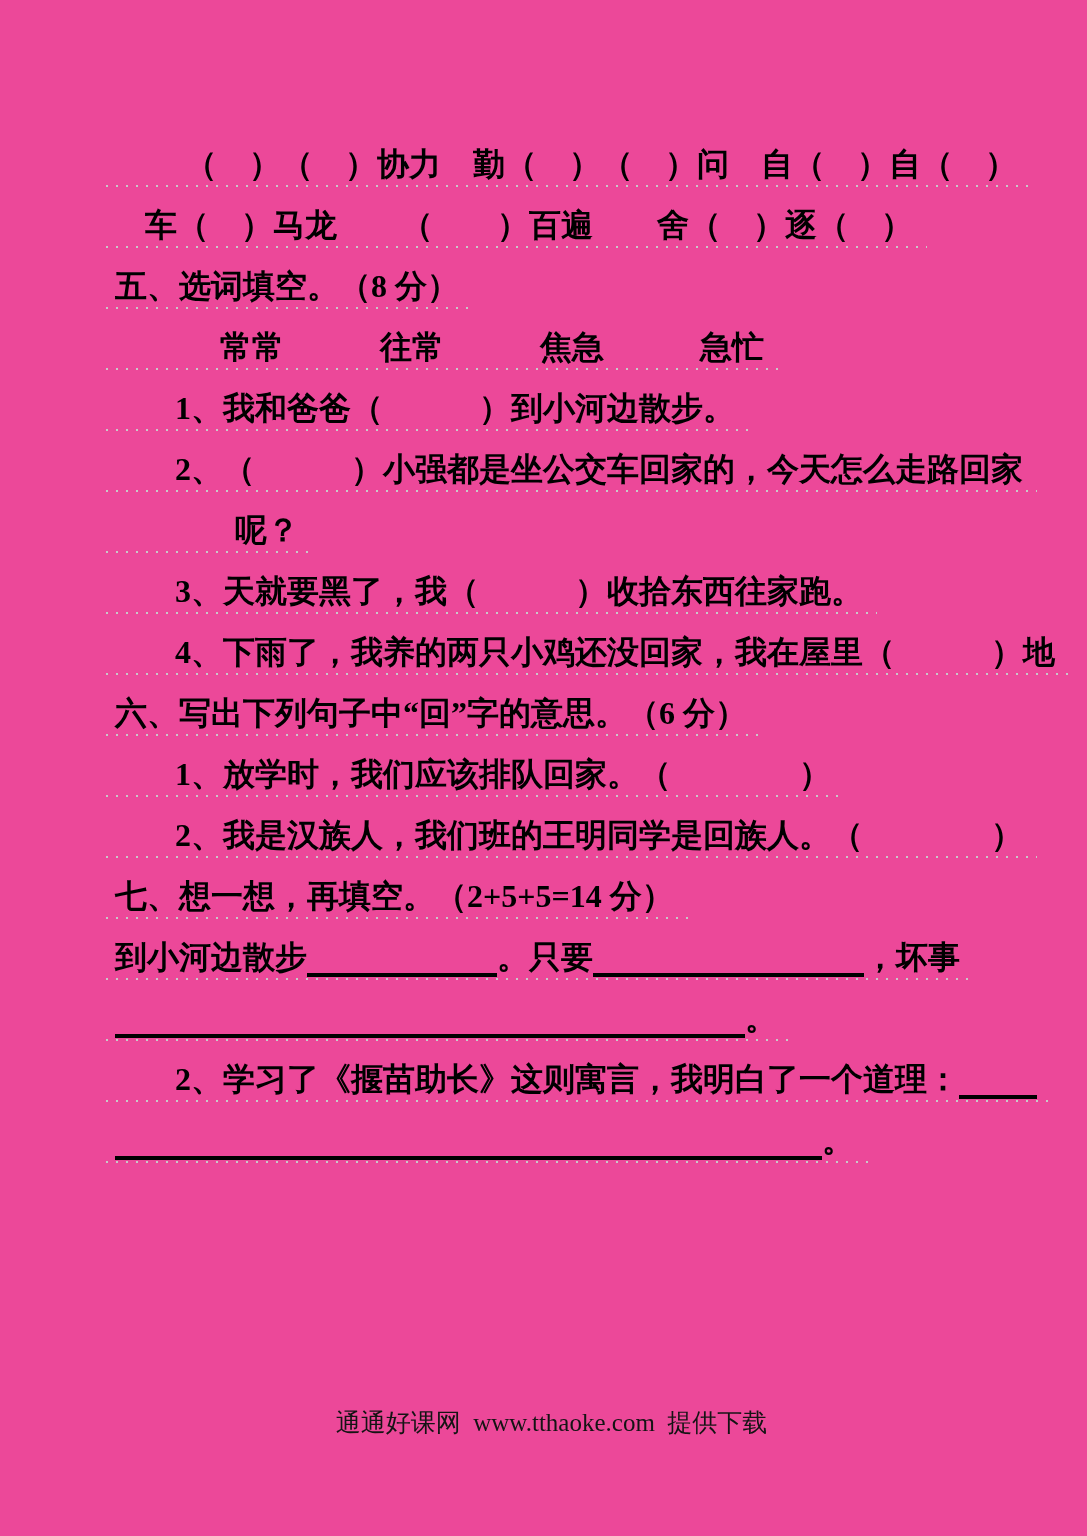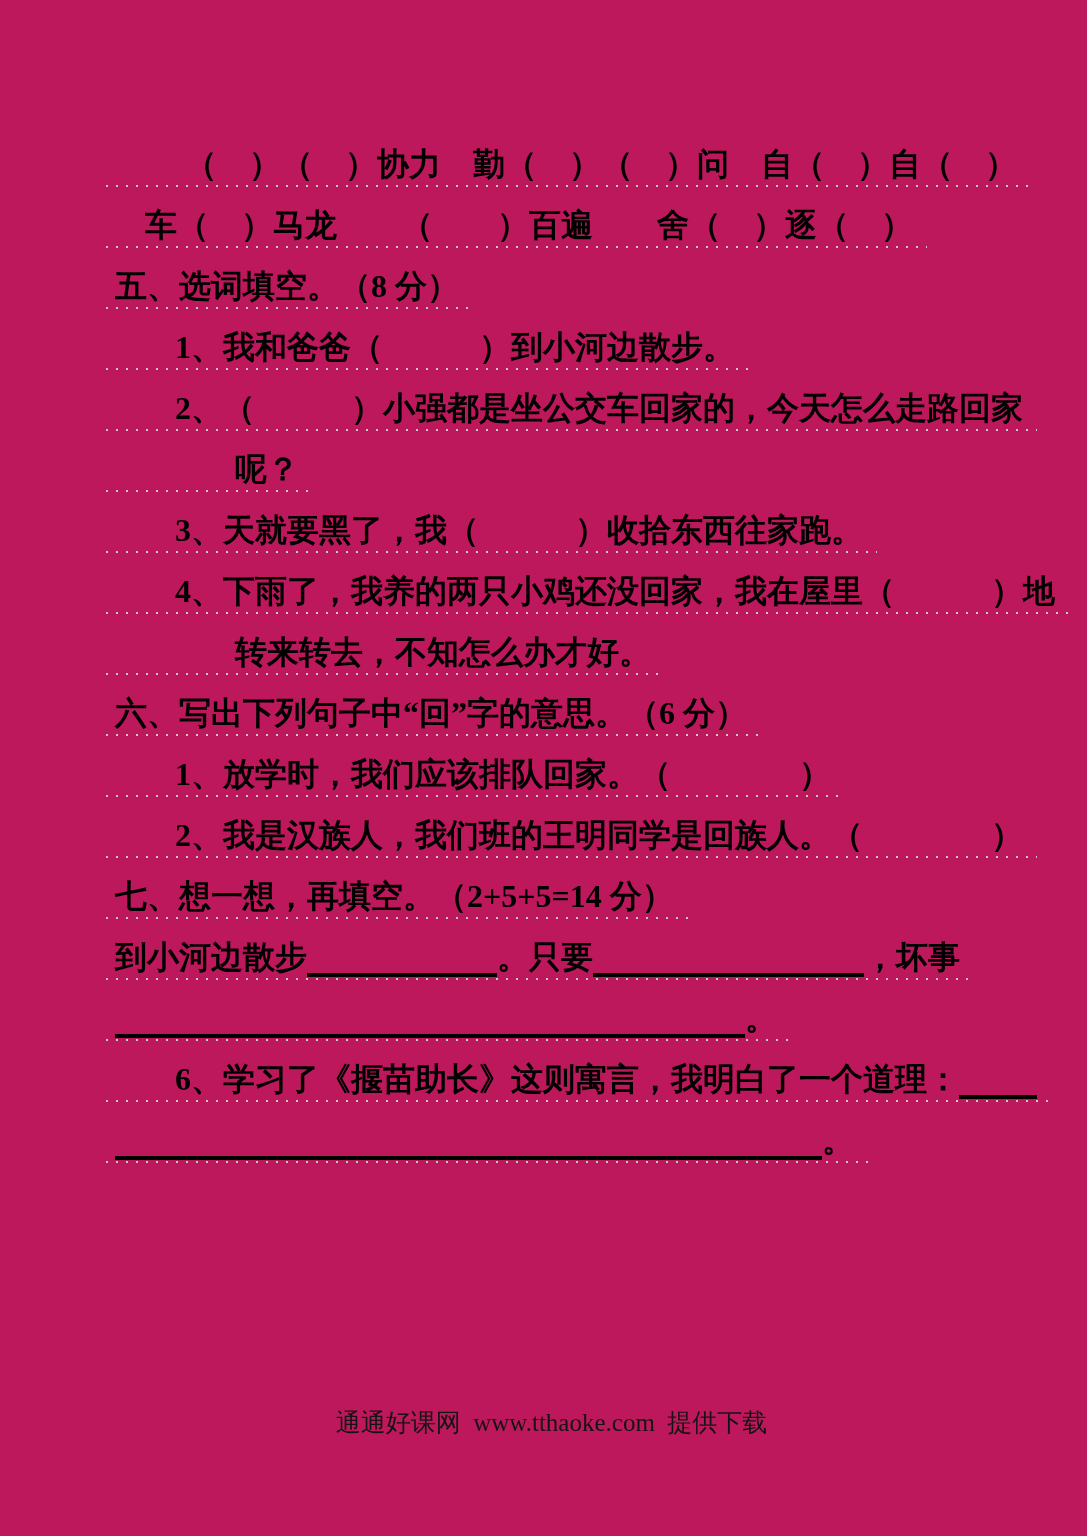--- a/index.html
+++ b/index.html
@@ -1,20 +1,20 @@
 <!DOCTYPE html>
 <html><head>
 <meta charset="utf-8">
 <style>
   html,body { margin:0; padding:0; background:#ffffff; }
   .page {
     position: relative;
     width: 1087px;
     height: 1536px;
-    background: #be185d;
+    background: #ec4899;
     box-sizing: border-box;
     padding: 134px 0 12px 110px;
     overflow: hidden;
     font-family: "Liberation Serif", "DejaVu Serif", serif;
     font-weight: 700;
     font-size: 32px;
     color: #000000;
   }
   .line {
     height: 61px;
@@ -61,32 +61,32 @@
 </style>
 </head>
 <body>
 
 <div class="page">
 
   <div class="line" style="--ml:75px"><span class="lt">（　）（　）协力　勤（　）（　）问　自（　）自（　）</span></div>
   <div class="line" style="--ml:35px"><span class="lt">车（　）马龙　　（　　）百遍　　舍（　）逐（　）</span></div>
 
   <div class="line" style="--ml:5px"><span class="lt">五、选词填空。（8 分）</span></div>
+  <div class="line" style="--ml:110px"><span class="lt">常常　　　往常　　　焦急　　　急忙</span></div>
   <div class="line" style="--ml:65px"><span class="lt">1、我和爸爸（　　　）到小河边散步。</span></div>
   <div class="line" style="--ml:65px"><span class="lt">2、（　　　）小强都是坐公交车回家的，今天怎么走路回家</span></div>
   <div class="line" style="--ml:125px"><span class="lt">呢？</span></div>
   <div class="line" style="--ml:65px"><span class="lt">3、天就要黑了，我（　　　）收拾东西往家跑。</span></div>
   <div class="line" style="--ml:65px"><span class="lt">4、下雨了，我养的两只小鸡还没回家，我在屋里（　　　）地</span></div>
-  <div class="line" style="--ml:125px"><span class="lt">转来转去，不知怎么办才好。</span></div>
 
   <div class="line" style="--ml:5px"><span class="lt">六、写出下列句子中“回”字的意思。（6 分）</span></div>
   <div class="line" style="--ml:65px"><span class="lt">1、放学时，我们应该排队回家。（　　　　）</span></div>
   <div class="line" style="--ml:65px"><span class="lt">2、我是汉族人，我们班的王明同学是回族人。（　　　　）</span></div>
 
   <div class="line" style="--ml:5px"><span class="lt">七、想一想，再填空。（2+5+5=14 分）</span></div>
   <div class="line" style="--ml:5px"><span class="lt"><span>到小河边散步</span><span class="solid" style="width: 190px;"></span><span>。只要</span><span class="solid" style="width: 271px;"></span><span>，坏事</span></span></div>
   <div class="line" style="--ml:5px"><span class="lt"><span class="solid" style="width: 630px;"></span><span>。</span></span></div>
-  <div class="line" style="--ml:65px"><span class="lt"><span>6、学习了《揠苗助长》这则寓言，我明白了一个道理：</span><span class="solid" style="width: 78px;"></span></span></div>
+  <div class="line" style="--ml:65px"><span class="lt"><span>2、学习了《揠苗助长》这则寓言，我明白了一个道理：</span><span class="solid" style="width: 78px;"></span></span></div>
   <div class="line" style="--ml:5px"><span class="lt"><span class="solid" style="width: 707px;"></span><span>。</span></span></div>
 
   <div class="footer">通通好课网  www.tthaoke.com  提供下载</div>
 
 </div>
 
 </body></html>

